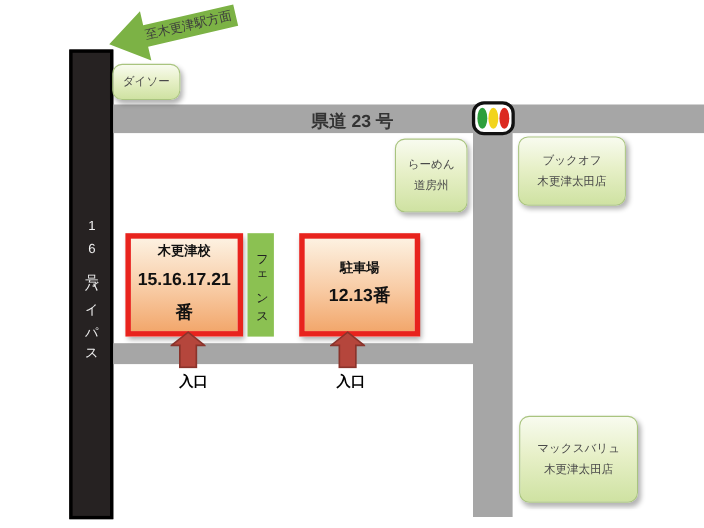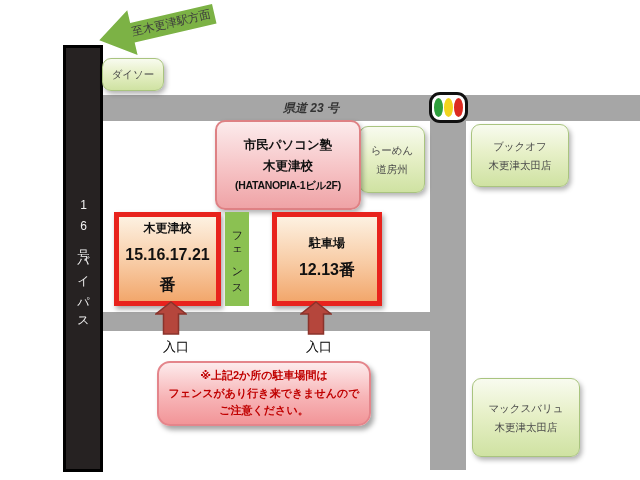--- a/index.html
+++ b/index.html
@@ -7,21 +7,21 @@
           font-family:"Liberation Sans","DejaVu Sans",sans-serif;}
 
   
   .road{position:absolute;background:#a6a6a6;}
   .road-bypass{left:63px;top:45px;width:40px;height:427px;background:#262222;
                border:3px solid #000;box-sizing:border-box;}
   .bypass-label{position:absolute;left:50%;top:150px;transform:translateX(-50%);
                 writing-mode:vertical-rl;text-orientation:upright;
                 color:#f2f2f2;font-size:12px;letter-spacing:7px;white-space:nowrap;}
   .road-kendo{left:103px;top:95px;width:537px;height:26px;}
-  .kendo-label{position:absolute;left:180px;top:5px;font-size:12px;font-weight:bold;color:#333;font-style:italic;}
+  .kendo-label{position:absolute;left:180px;top:5px;font-size:16px;font-weight:bold;color:#333;}
   .road-right{left:430px;top:95px;width:36px;height:375px;}
   .road-lower{left:103px;top:312px;width:327px;height:19px;}
 
   
   .station-arrow{position:absolute;left:96px;top:0px;width:122px;height:56px;
                  transform:rotate(-13deg);transform-origin:50% 50%;}
   .station-arrow svg{position:absolute;left:0;top:0;}
   .station-arrow .lbl{position:absolute;left:32px;top:19px;width:88px;text-align:center;
                       font-size:11.5px;color:#3d3d3d;white-space:nowrap;}
 
@@ -64,21 +64,21 @@
   .lot .l2{font-size:16px;}
   .fence{position:absolute;left:225px;top:212px;width:24px;height:94px;background:#8bc152;
          display:flex;align-items:center;justify-content:center;}
   .fence .lbl{writing-mode:vertical-rl;text-orientation:upright;font-size:11px;color:#222;
               letter-spacing:5px;white-space:nowrap;}
 
   
   .ent-arrow{position:absolute;width:32px;height:34px;}
   .ent-arrow-1{left:155px;top:301px;}
   .ent-arrow-2{left:300px;top:301px;}
-  .ent-label{position:absolute;font-size:13px;font-weight:normal;color:#000;}
+  .ent-label{position:absolute;font-size:13px;font-weight:bold;color:#000;}
   .ent-label-1{left:163px;top:338px;}
   .ent-label-2{left:306px;top:338px;}
 
   
   .notice{position:absolute;left:157px;top:361px;width:214px;height:65px;
           border:2px solid #e4858b;border-radius:13px;box-sizing:border-box;
           background:linear-gradient(#fdebec 0%,#f7b5b7 55%,#f29598 100%);
           box-shadow:3px 4px 5px rgba(0,0,0,.35);
           display:flex;flex-direction:column;align-items:center;justify-content:center;
           color:#c00000;font-size:11px;font-weight:bold;line-height:1.6;text-align:center;}
@@ -119,25 +119,20 @@
   </div>
   <div class="lm lm-bookoff">
     <span>ブックオフ</span>
     <span>木更津太田店</span>
   </div>
   <div class="lm lm-maxvalu">
     <span>マックスバリュ</span>
     <span>木更津太田店</span>
   </div>
 
-  <div class="school">
-    <span class="l1">市民パソコン塾</span>
-    <span class="l2">木更津校</span>
-    <span class="l3">(HATANOPIA-1ビル2F)</span>
-  </div>
 
   <div class="lot lot-1">
     <span class="l1">木更津校</span>
     <span class="l2">15.16.17.21番</span>
   </div>
   <div class="fence">
     <span class="lbl">フェンス</span>
   </div>
   <div class="lot lot-2">
     <span class="l1">駐車場</span>
@@ -146,19 +141,14 @@
 
   <svg class="ent-arrow ent-arrow-1" viewBox="0 0 32 34">
     <polygon points="16,1 31,13 23.5,13 23.5,33 8.5,33 8.5,13 1,13" fill="#b5463c" stroke="#8a332b" stroke-width="1.5"></polygon>
   </svg>
   <svg class="ent-arrow ent-arrow-2" viewBox="0 0 32 34">
     <polygon points="16,1 31,13 23.5,13 23.5,33 8.5,33 8.5,13 1,13" fill="#b5463c" stroke="#8a332b" stroke-width="1.5"></polygon>
   </svg>
   <span class="ent-label ent-label-1">入口</span>
   <span class="ent-label ent-label-2">入口</span>
 
-  <div class="notice">
-    <span>※上記2か所の駐車場間は</span>
-    <span>フェンスがあり行き来できませんので</span>
-    <span>ご注意ください。</span>
-  </div>
 
 </div>
 
 </body></html>

